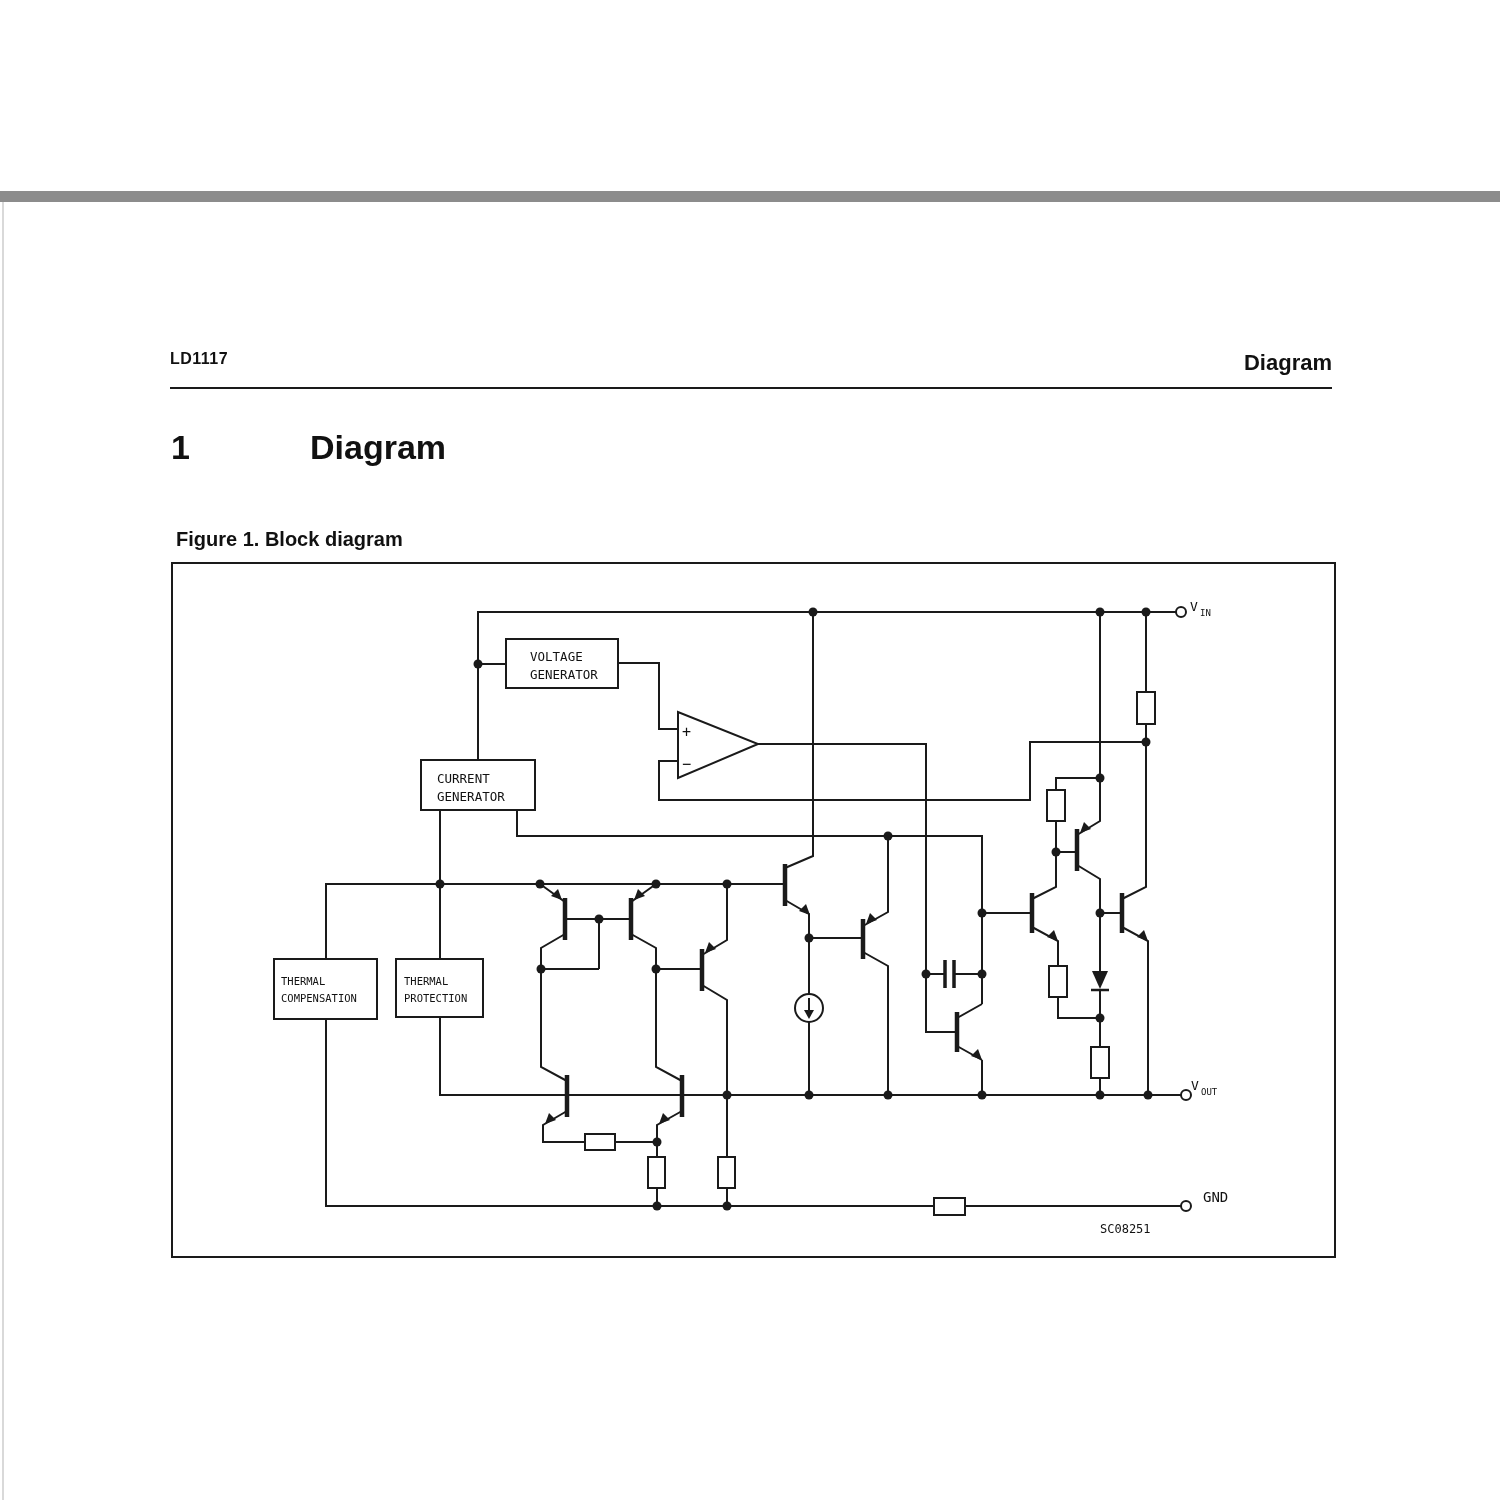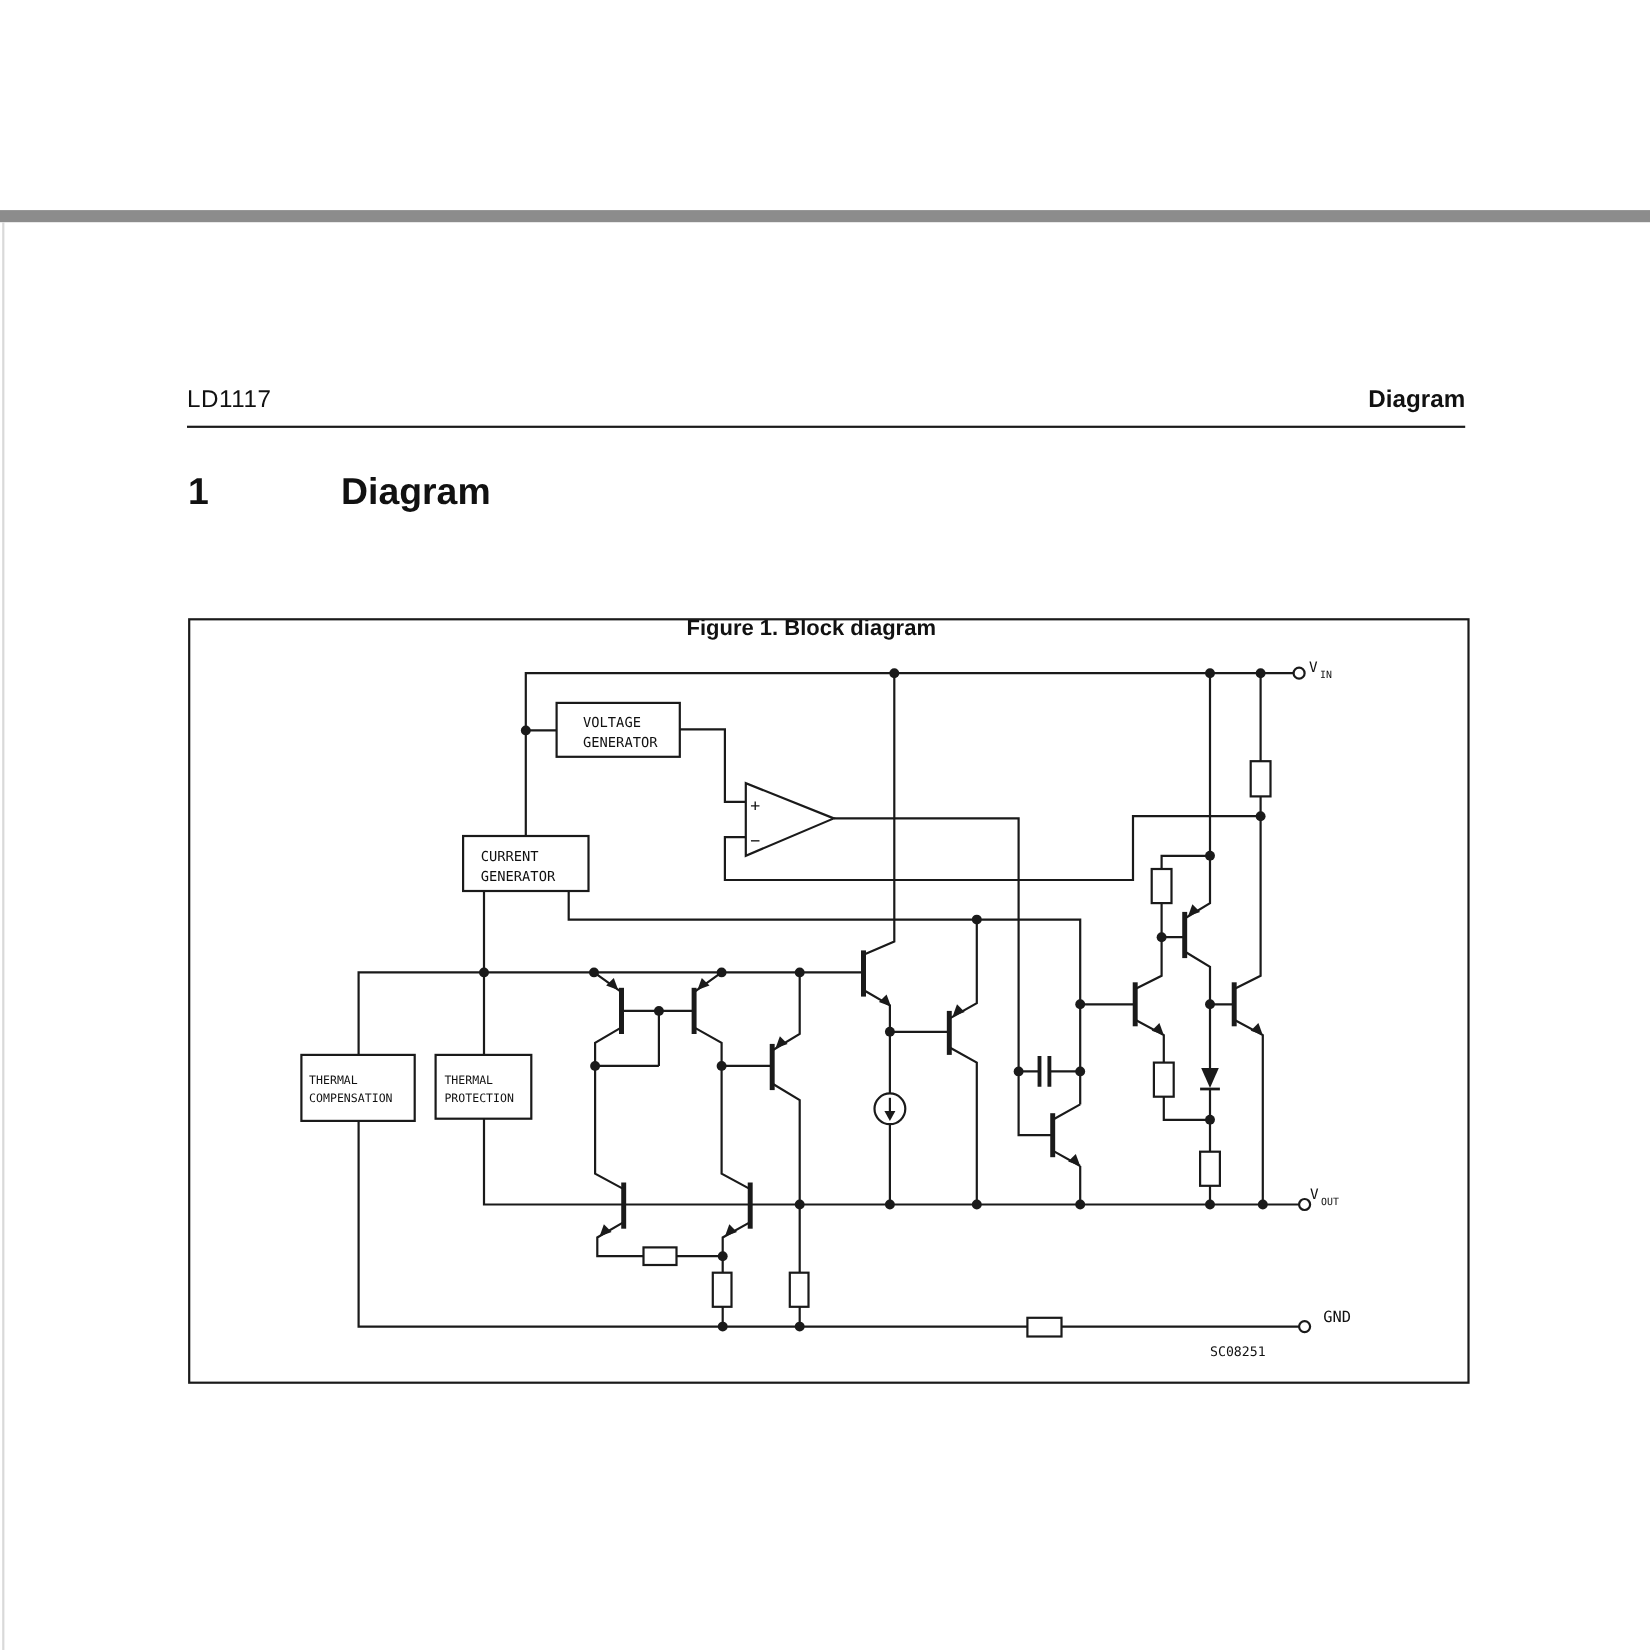--- a/index.html
+++ b/index.html
@@ -2,26 +2,26 @@
 <html><head>
 <meta charset="utf-8">
 <style>
   html,body{margin:0;padding:0;}
   body{
     width:1500px;height:1500px;position:relative;background:#ffffff;
     font-family:"Liberation Sans", sans-serif;color:#111;overflow:hidden;
   }
   .band{position:absolute;left:0;top:191px;width:1500px;height:11px;background:#8c8c8c;}
   .page-edge{position:absolute;left:2px;top:202px;width:2px;height:1298px;background:#d9d9d9;}
-  .hdr-left{position:absolute;left:170px;top:350px;font-size:22px;font-weight:normal;letter-spacing:0.5px;}
+  .hdr-left{position:absolute;left:170px;top:350px;font-size:16px;font-weight:bold;letter-spacing:0.5px;}
   .hdr-right{position:absolute;right:168px;top:350px;font-size:22px;font-weight:bold;}
   .hdr-rule{position:absolute;left:170px;top:387px;width:1162px;height:2px;background:#1a1a1a;}
   .sec-num{position:absolute;left:171px;top:428px;font-size:34px;font-weight:bold;}
   .sec-title{position:absolute;left:310px;top:428px;font-size:34px;font-weight:bold;}
-  .fig-caption{position:absolute;left:156px;top:528px;width:1163px;text-align:center;font-size:20px;font-weight:bold;margin-top:32px;}
+  .fig-caption{position:absolute;left:176px;top:528px;width:1163px;font-size:20px;font-weight:bold;}
   svg{position:absolute;left:0;top:0;}
   .wire{stroke:#1a1a1a;stroke-width:2;fill:none;}
   .bar{stroke:#1a1a1a;stroke-width:4.5;fill:none;}
   .box{stroke:#1a1a1a;stroke-width:2;fill:#ffffff;}
   .dot{fill:#1a1a1a;stroke:none;}
   .term{fill:#ffffff;stroke:#1a1a1a;stroke-width:2;}
   .arrow{fill:#1a1a1a;stroke:none;}
   .mono{font-family:"DejaVu Sans Mono", monospace;fill:#111;}
 </style>
 </head>

